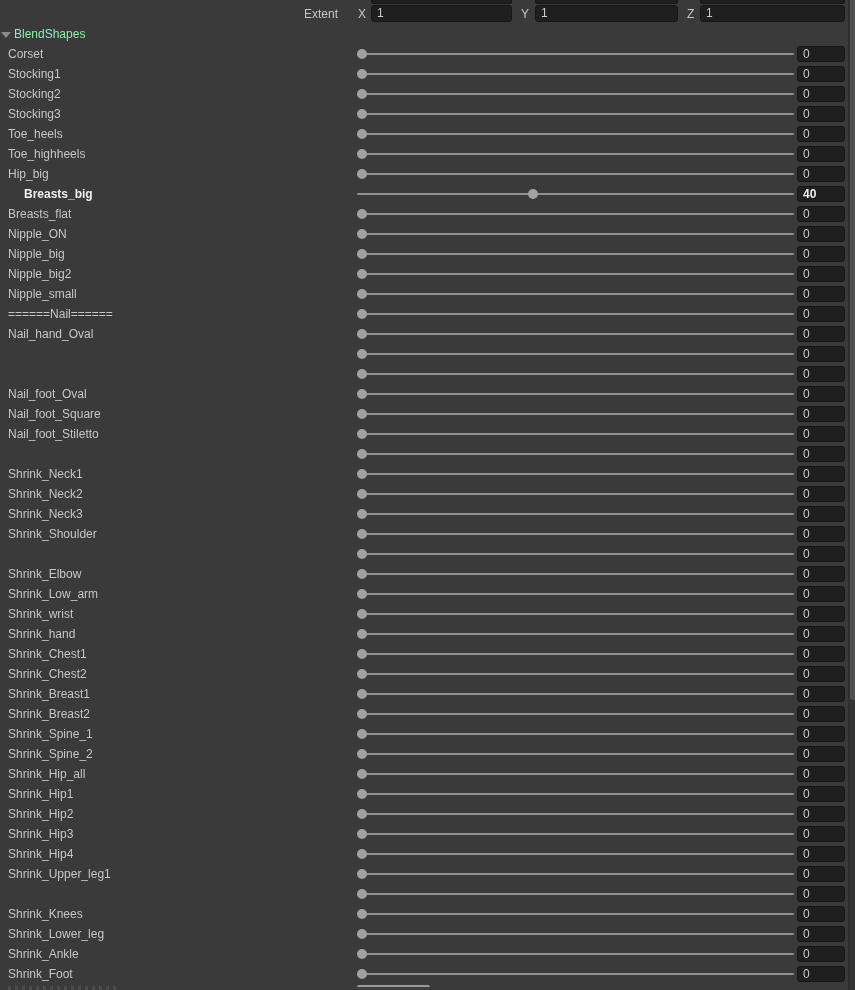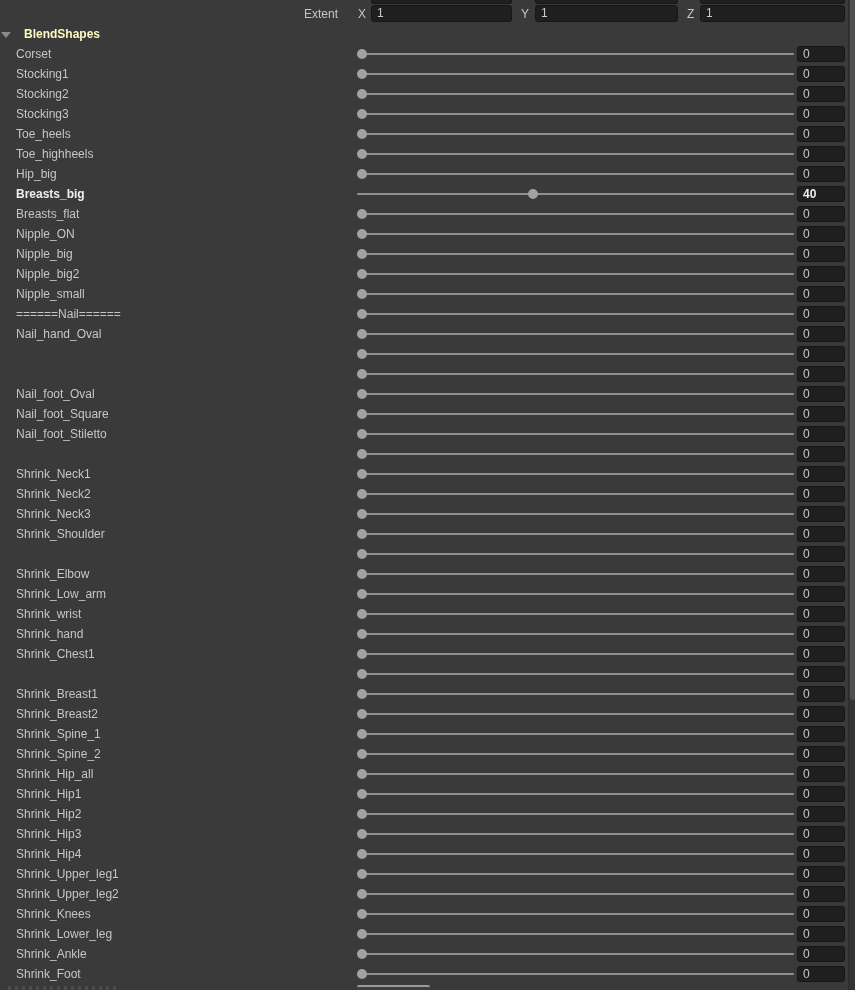--- a/index.html
+++ b/index.html
@@ -23,27 +23,27 @@
   .extent-label{position:absolute;left:304px;top:1px;line-height:17px;}
   .axis-label{position:absolute;top:1px;line-height:17px;}
   .axis-field{position:absolute;top:0;height:17px;background:var(--field-bg);
     border:1px solid var(--field-border);border-radius:3px;
     line-height:15px;padding-left:5px;color:#cccccc;}
   
   .bs-header{position:absolute;top:25px;left:0;width:840px;height:19px;cursor:pointer;}
   .foldout-arrow{position:absolute;left:1px;top:7px;width:0;height:0;
     border-left:5px solid transparent;border-right:5px solid transparent;
     border-top:6px solid var(--arrow);}
-  .bs-title{position:absolute;left:14px;top:0;line-height:19px;font-weight:bold;color:#fef9c3;margin-left:10px;}
+  .bs-title{position:absolute;left:14px;top:0;line-height:19px;font-weight:normal;color:#86efac;}
   
   #rows{position:absolute;top:44px;left:0;width:848px;}
   .row{position:relative;height:20px;width:848px;}
-  .row .rlabel{position:absolute;left:16px;top:0;width:320px;height:20px;
+  .row .rlabel{position:absolute;left:8px;top:0;width:320px;height:20px;
     line-height:20px;white-space:nowrap;overflow:hidden;}
-  .row.bold .rlabel{font-weight:bold;color:var(--text-bold);}
+  .row.bold .rlabel{font-weight:bold;color:var(--text-bold);margin-left:16px;}
   .slider{position:absolute;left:357px;top:0;width:437px;height:20px;cursor:pointer;}
   .track{position:absolute;left:0;right:0;top:9px;height:2px;background:var(--track);border-radius:1px;}
   .handle{position:absolute;top:5px;width:10px;height:10px;border-radius:50%;background:var(--handle);}
   .vfield{position:absolute;left:797px;top:2px;width:48px;height:16px;background:var(--field-bg);
     border:1px solid var(--field-border);border-radius:3px;line-height:14px;padding-left:5px;
     color:#c9c9c9;cursor:text;}
   .row.bold .vfield{font-weight:bold;color:var(--text-bold);}
   
   .scrollbar{position:absolute;right:0;top:0;width:7px;height:990px;
     background:var(--scroll-track);border-left:1px solid #2c2c2c;}
@@ -317,20 +317,21 @@
     </div>
     <div class="row">
       <div class="rlabel">Shrink_Chest1</div>
       <div class="slider">
         <div class="track"></div>
         <div class="handle" style="left: 0px;"></div>
       </div>
       <div class="vfield">0</div>
     </div>
     <div class="row">
+      <div class="rlabel">Shrink_Chest2</div>
       <div class="slider">
         <div class="track"></div>
         <div class="handle" style="left: 0px;"></div>
       </div>
       <div class="vfield">0</div>
     </div>
     <div class="row">
       <div class="rlabel">Shrink_Breast1</div>
       <div class="slider">
         <div class="track"></div>
@@ -404,21 +405,20 @@
     </div>
     <div class="row">
       <div class="rlabel">Shrink_Upper_leg1</div>
       <div class="slider">
         <div class="track"></div>
         <div class="handle" style="left: 0px;"></div>
       </div>
       <div class="vfield">0</div>
     </div>
     <div class="row">
-      <div class="rlabel">Shrink_Upper_leg2</div>
       <div class="slider">
         <div class="track"></div>
         <div class="handle" style="left: 0px;"></div>
       </div>
       <div class="vfield">0</div>
     </div>
     <div class="row">
       <div class="rlabel">Shrink_Knees</div>
       <div class="slider">
         <div class="track"></div>

